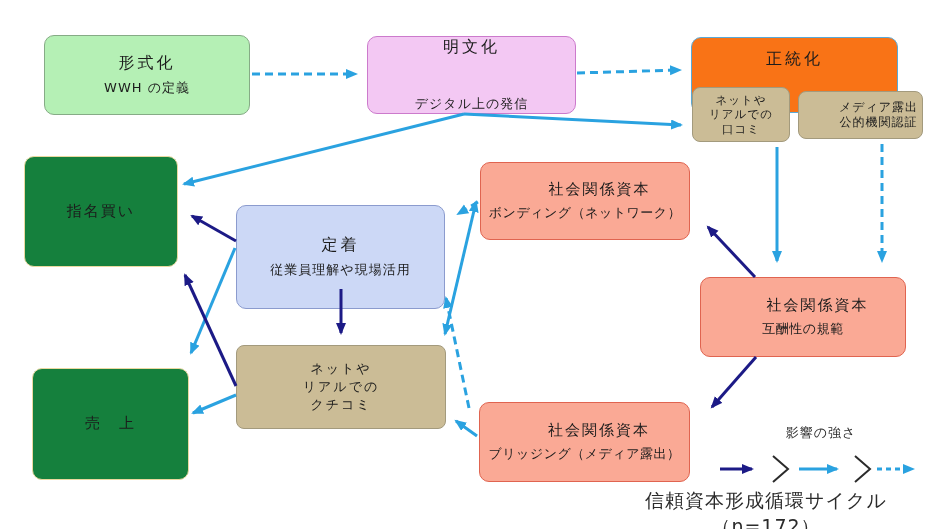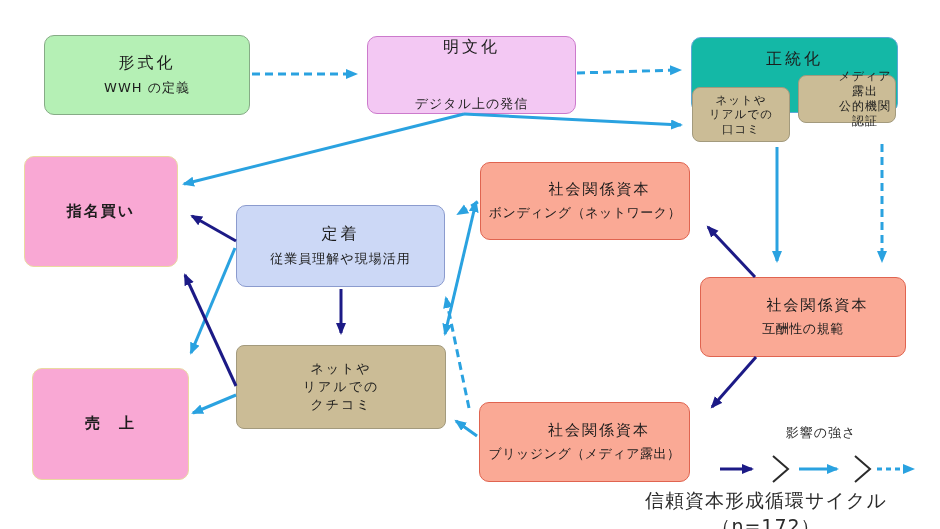--- a/index.html
+++ b/index.html
@@ -9,25 +9,25 @@
   }
   .node {
     position:absolute; box-sizing:border-box; border-radius:10px;
     display:flex; flex-direction:column; align-items:center; justify-content:center;
     text-align:center; color:#1c1c1c; z-index:2; line-height:1.3;
   }
   .node .t { font-size:16px; letter-spacing:3px; white-space:pre-line; }
   .node .s { font-size:13px; margin-top:7px; letter-spacing:1px; white-space:pre-line; }
   .green  { background:#b5f0b5; border:1.5px solid #86ab86; }
   .purple { background:#f3c8f3; border:1.5px solid #cc7acc;gap:31px; }
-  .cyanbx { background:#14b8a6; border:1.5px solid #5aa9d6; justify-content:flex-start; padding-top:11px; }
+  .cyanbx { background:#f97316; border:1.5px solid #5aa9d6; justify-content:flex-start; padding-top:11px; }
   .tan    { background:#cbbc96; border:1.5px solid #a39a7d; border-radius:8px; z-index:3; }
   .tan .t { font-size:11.5px; letter-spacing:1px; line-height:1.25; }
   .tanbig .t { font-size:13px; letter-spacing:2px; line-height:1.4; }
-  .yellow { background:#f9a8d4; border:1.5px solid #ead9a0;font-weight:bold; }
+  .yellow { background:#15803d; border:1.5px solid #ead9a0; }
   .yellow .t { font-size:15px; letter-spacing:2px; }
   .peri   { background:#ccd8f6; border:1.5px solid #8b9bce; }
   .salmon { background:#faa995; border:1.5px solid #e06450; }
   .salmon .t { font-size:15px; letter-spacing:2px;margin-left:29px; }
   .salmon .s { font-size:13px; margin-top:6px; letter-spacing:0.5px; }
   #arrows { position:absolute; left:0; top:0; z-index:4; pointer-events:none; }
   .legend-label {
     position:absolute; left:755px; top:424px; width:132px; text-align:center;
     font-size:13px; color:#2b2b2b; letter-spacing:1px; z-index:2;
   }
@@ -54,30 +54,30 @@
   <div class="node cyanbx" style="left:691px; top:37px; width:207px; height:76px;">
     <div class="t">正統化</div>
   </div>
 
   <div class="node tan" style="left:692px; top:87px; width:98px; height:55px;">
     <div class="t">ネットや
 リアルでの
 口コミ</div>
   </div>
 
-  <div class="node tan" style="left:798px; top:75px; width:98px; height:48px;padding-left:36px;">
+  <div class="node tan" style="left:798px; top:91px; width:125px; height:48px;padding-left:36px;">
     <div class="t" style="font-size:12px;">メディア露出
 公的機関認証</div>
   </div>
 
   <div class="node yellow" style="left:24px; top:156px; width:154px; height:111px;">
     <div class="t">指名買い</div>
   </div>
 
-  <div class="node peri" style="left:236px; top:205px; width:209px; height:82px;">
+  <div class="node peri" style="left:236px; top:205px; width:209px; height:104px;">
     <div class="t">定着</div>
     <div class="s">従業員理解や現場活用</div>
   </div>
 
   <div class="node salmon" style="left:480px; top:162px; width:210px; height:78px;">
     <div class="t">社会関係資本</div>
     <div class="s">ボンディング（ネットワーク）</div>
   </div>
 
   <div class="node salmon" style="left:700px; top:277px; width:206px; height:80px;">

